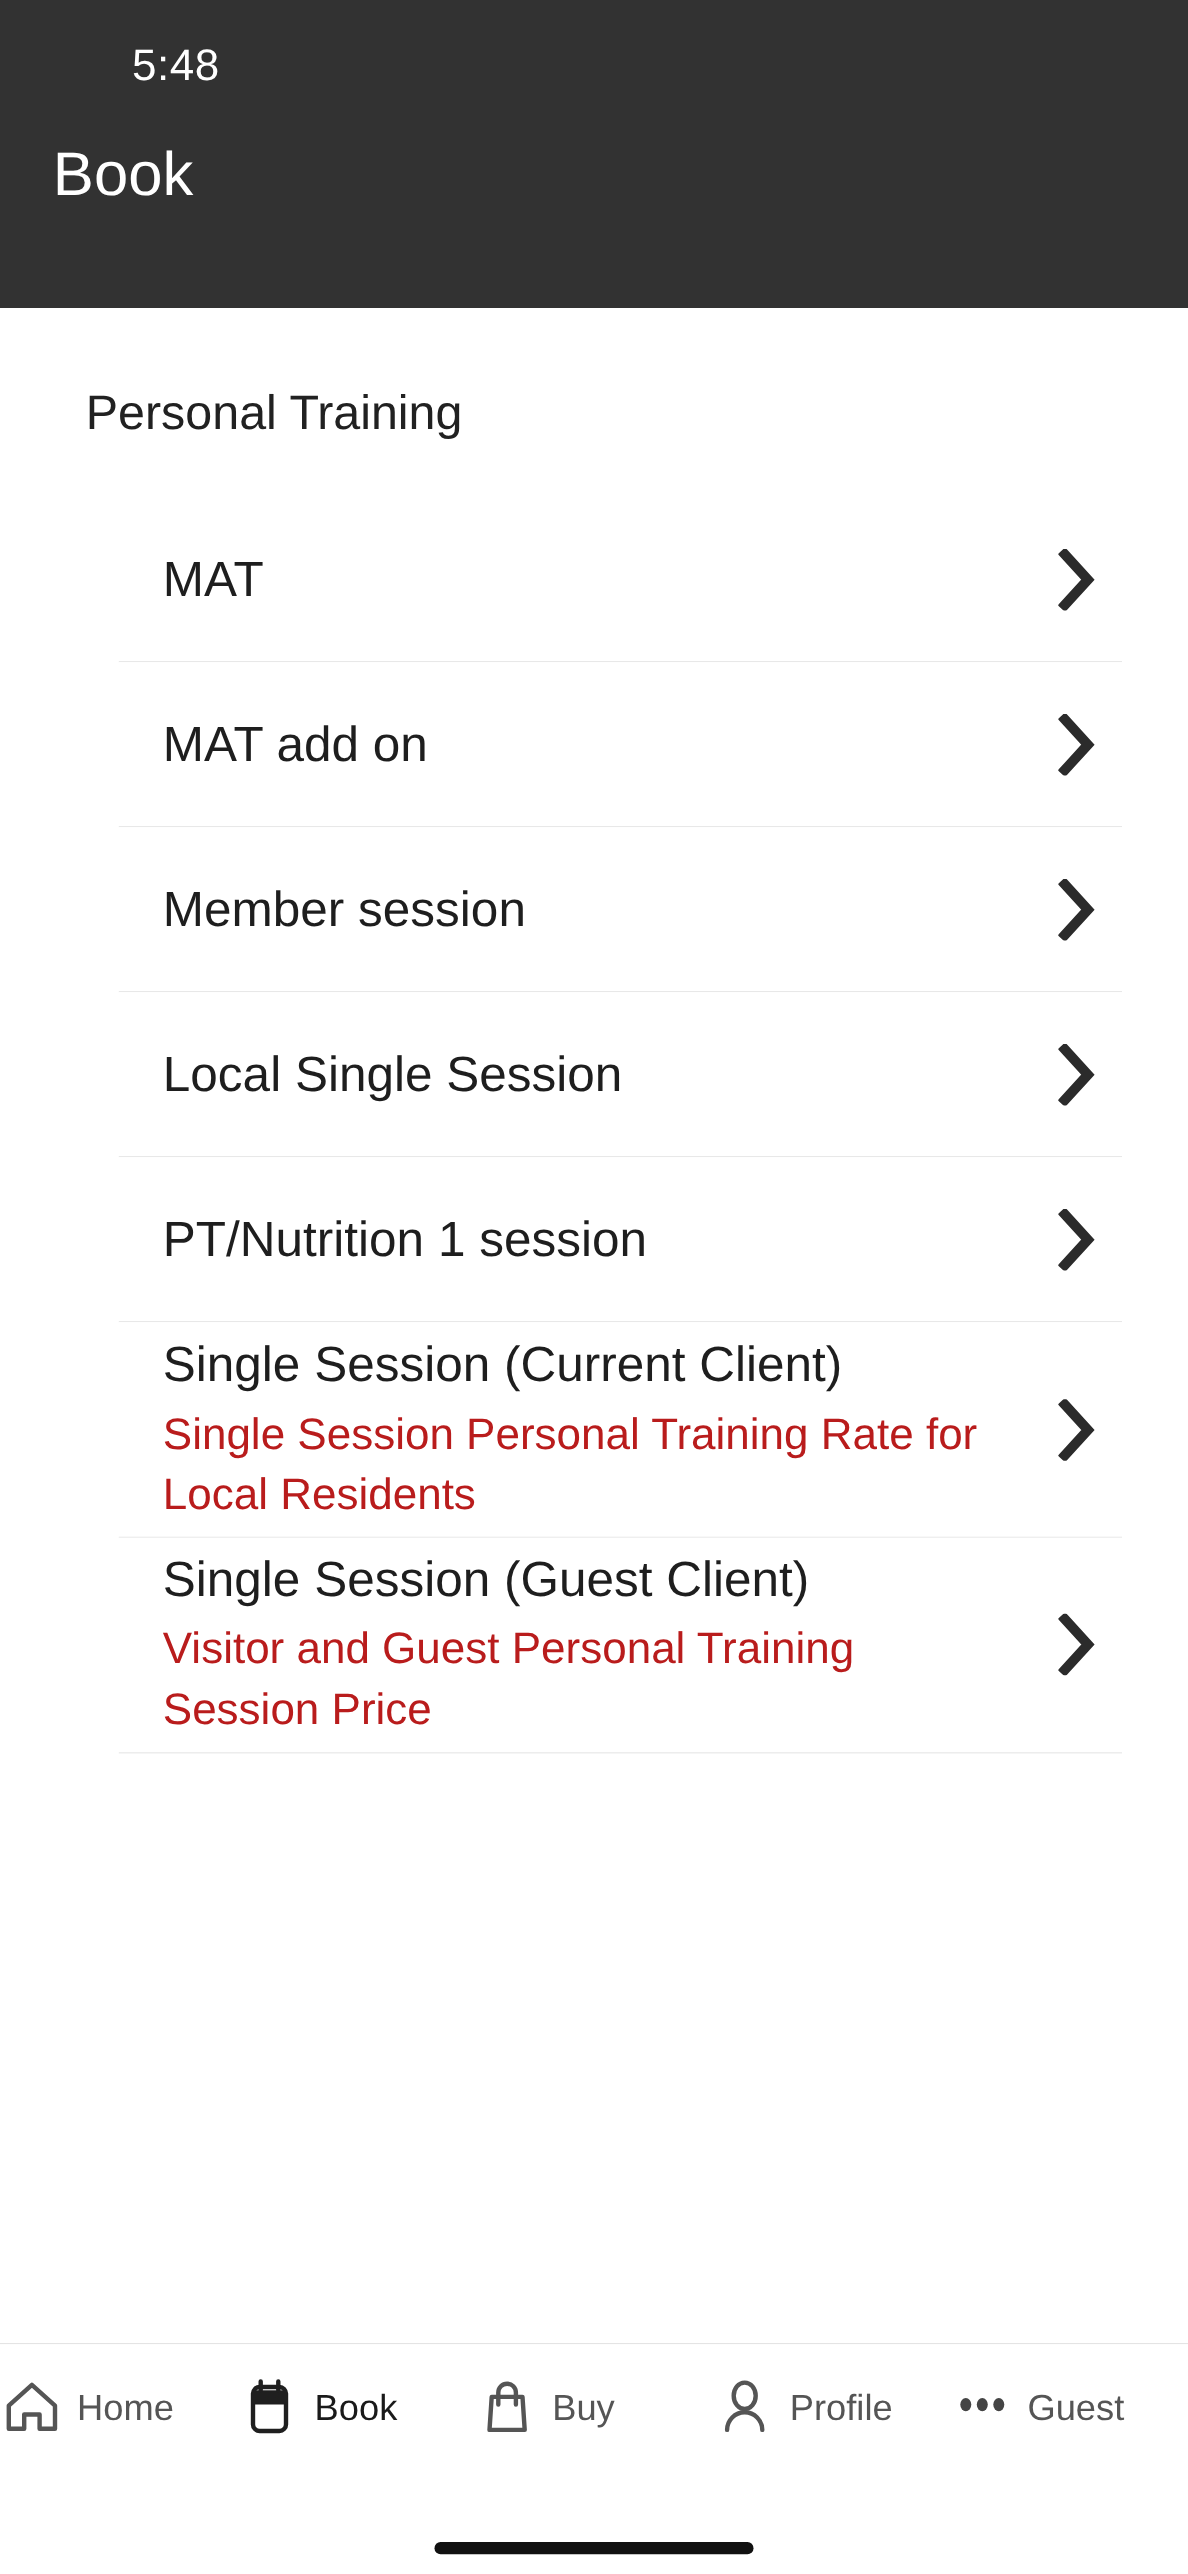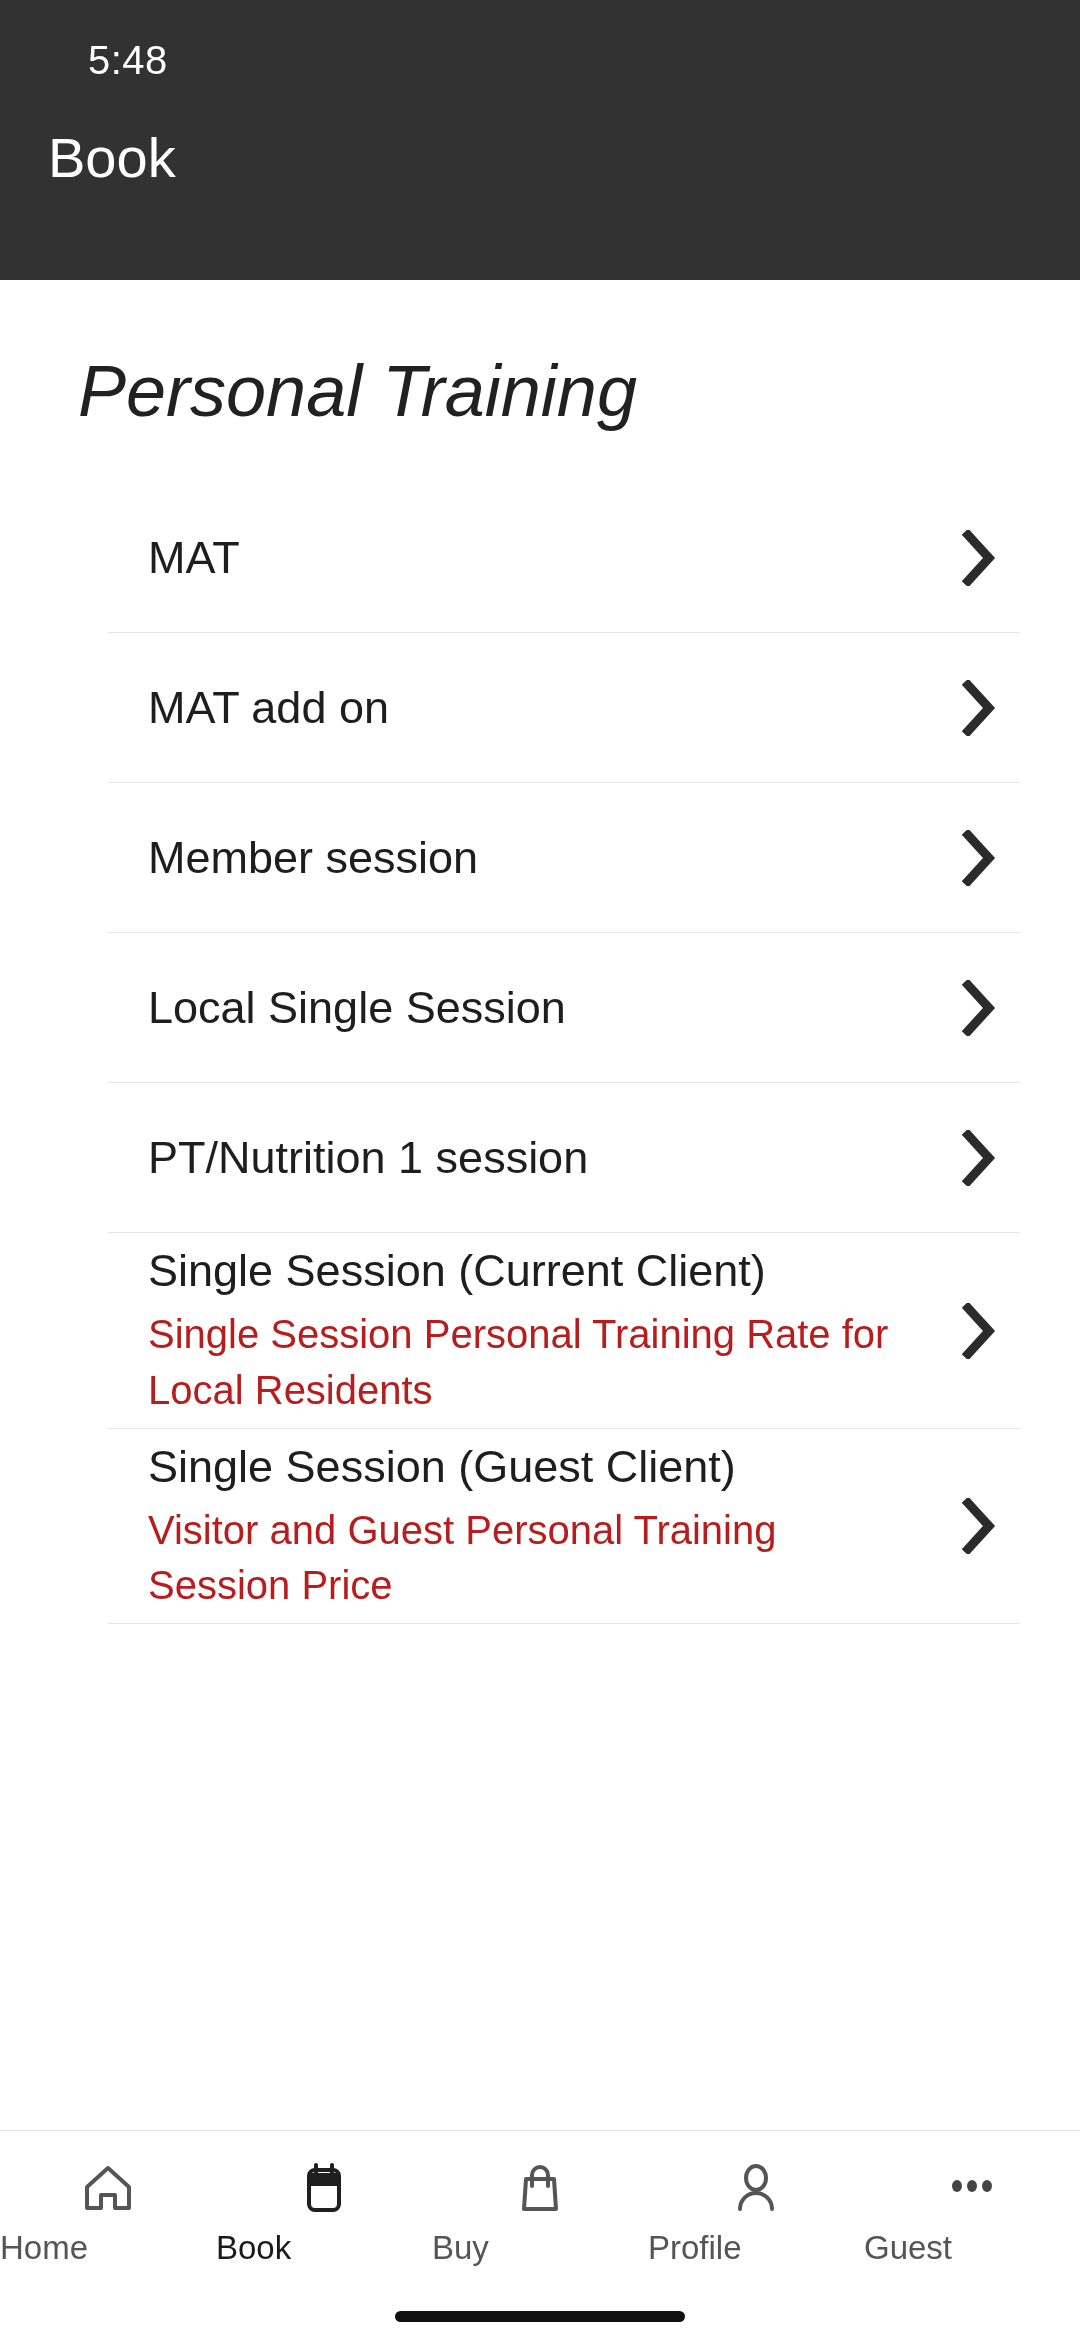--- a/index.html
+++ b/index.html
@@ -15,21 +15,21 @@
   .appbar {
     background:#323232;
     height:280px;
     flex:0 0 280px;
     position:relative;
   }
   .statusbar {
     height:120px;
     display:flex;
     align-items:center;
-    padding-left:88px;
+    padding-left:120px;
   }
   .status-time {
     color:#ffffff;
     font-size:40px;
     letter-spacing:0.5px;
   }
   .appbar-title-row {
     height:160px;
     display:flex;
     align-items:flex-start;
@@ -45,26 +45,25 @@
 
   
   .content {
     flex:1 1 auto;
     background:#ffffff;
     overflow:hidden;
     display:flex;
     flex-direction:column;
   }
   .page-title {
-    font-size:72px;
+    font-size:44px;
     color:#212121;
     font-weight:400;
     padding:72px 0 52px 78px;
     line-height:1.1;
-    font-style:italic;
   }
 
   .list { padding:0 60px 0 60px;margin-left:48px; }
 
   .list-item {
     display:flex;
     align-items:center;
     justify-content:space-between;
     border-bottom:1.5px solid #e6e6e6;
     min-height:150px;
@@ -104,21 +103,22 @@
     border-top:1.5px solid #e4e4e4;
     background:#ffffff;
     display:flex;
     align-items:flex-start;
     justify-content:space-around;
     padding-top:26px;
   }
   .navitem {
     width:20%;
     display:flex;
-    flex-direction:column;
+    flex-direction:row;
+    align-items:center;
     gap:12px;
   }
   .navicon { height:62px; display:flex; align-items:center; justify-content:center; }
   .navlabel {
     font-size:33px;
     color:#555555;
     line-height:1;
   }
   .navitem.active .navlabel { color:#1a1a1a; }
 

